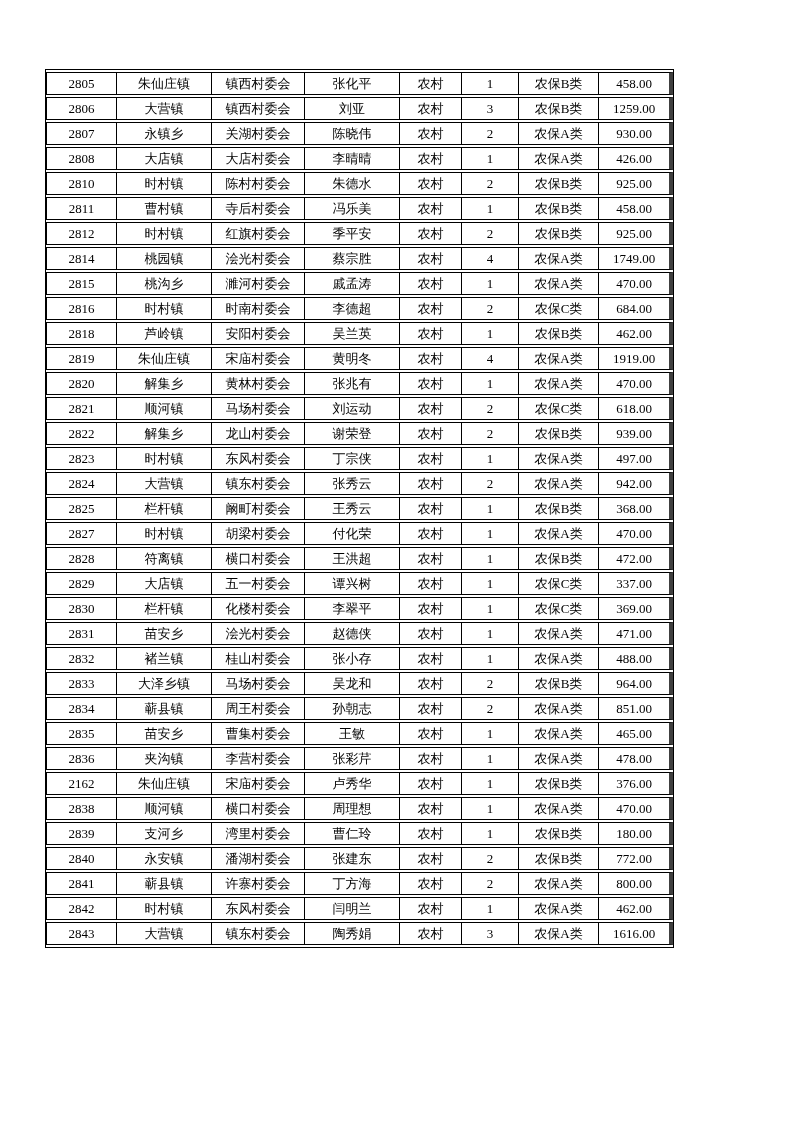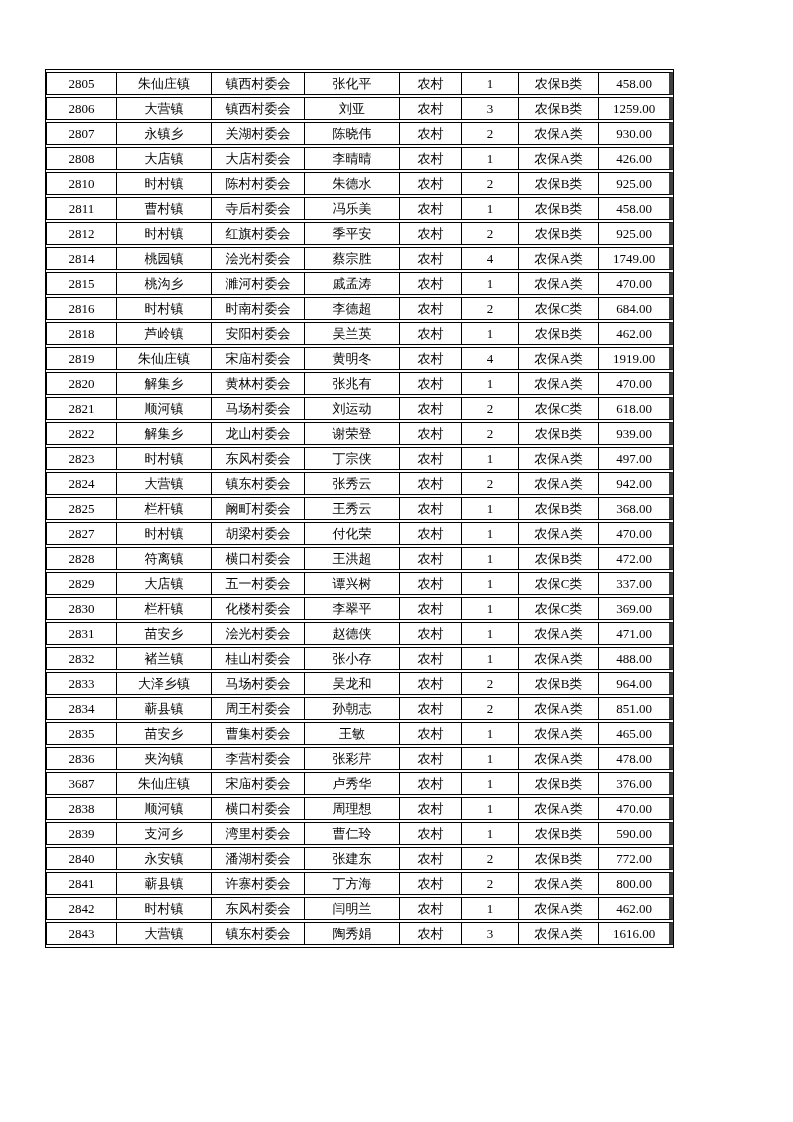--- a/index.html
+++ b/index.html
@@ -334,21 +334,21 @@
           <td>2836</td>
           <td>夹沟镇</td>
           <td>李营村委会</td>
           <td>张彩芹</td>
           <td>农村</td>
           <td>1</td>
           <td>农保A类</td>
           <td>478.00</td>
         </tr>
         <tr>
-          <td>3687</td>
+          <td>2162</td>
           <td>朱仙庄镇</td>
           <td>宋庙村委会</td>
           <td>卢秀华</td>
           <td>农村</td>
           <td>1</td>
           <td>农保B类</td>
           <td>376.00</td>
         </tr>
         <tr>
           <td>2838</td>
@@ -361,21 +361,21 @@
           <td>470.00</td>
         </tr>
         <tr>
           <td>2839</td>
           <td>支河乡</td>
           <td>湾里村委会</td>
           <td>曹仁玲</td>
           <td>农村</td>
           <td>1</td>
           <td>农保B类</td>
-          <td>590.00</td>
+          <td>180.00</td>
         </tr>
         <tr>
           <td>2840</td>
           <td>永安镇</td>
           <td>潘湖村委会</td>
           <td>张建东</td>
           <td>农村</td>
           <td>2</td>
           <td>农保B类</td>
           <td>772.00</td>

